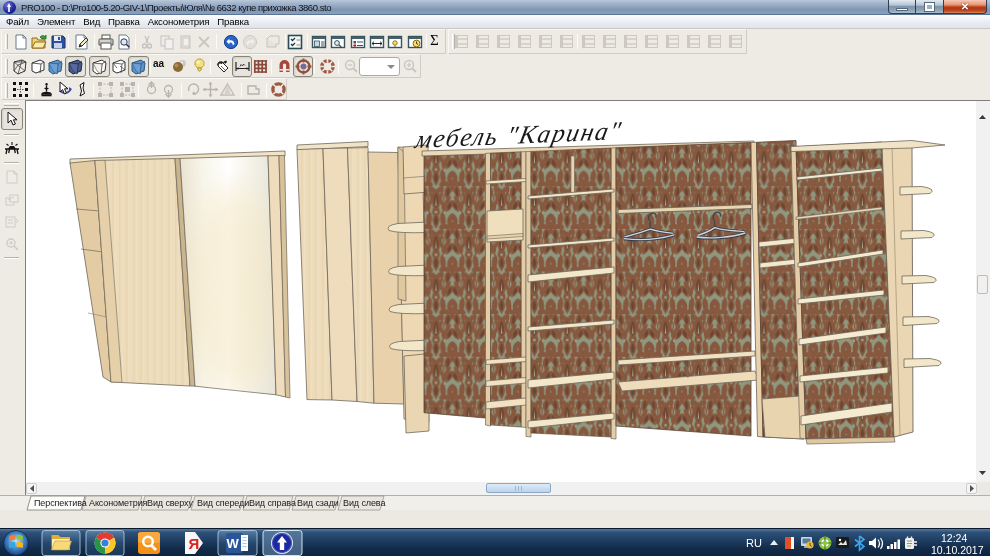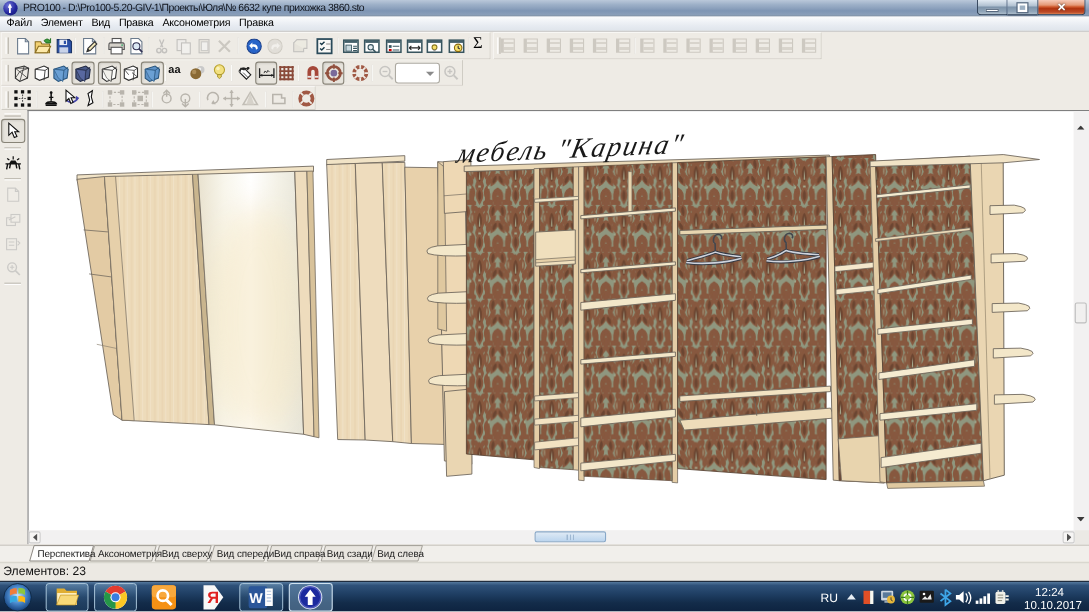--- a/index.html
+++ b/index.html
@@ -828,21 +828,20 @@
         <text x="34" y="11">Перспектива</text>
         <text x="89" y="11">Аксонометрия</text>
         <text x="147" y="11">Вид сверху</text>
         <text x="197" y="11">Вид спереди</text>
         <text x="249" y="11">Вид справа</text>
         <text x="297" y="11">Вид сзади</text>
         <text x="343" y="11">Вид слева</text>
       </g>
     </svg>
   </div>
-  <div id="statusbar">Элементов: 23</div>
   <div id="taskbar">
     <svg width="990" height="28">
       <defs>
         <radialGradient id="orb" cx="0.5" cy="0.42" r="0.68">
           <stop offset="0" stop-color="#c8e2f8"></stop>
             <stop offset="0.45" stop-color="#4888cc"></stop>
             <stop offset="0.8" stop-color="#1c4a86"></stop>
             <stop offset="1" stop-color="#123a6b"></stop>
         </radialGradient>
         <linearGradient id="glass" x1="0" y1="0" x2="0" y2="1">

